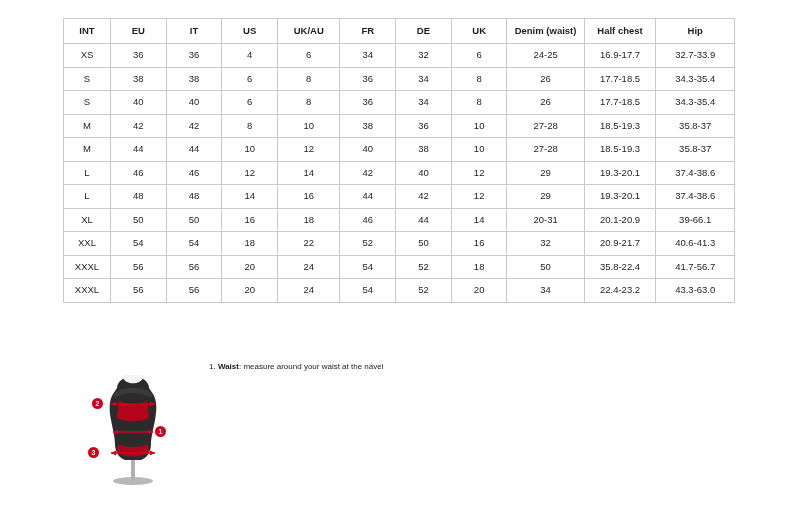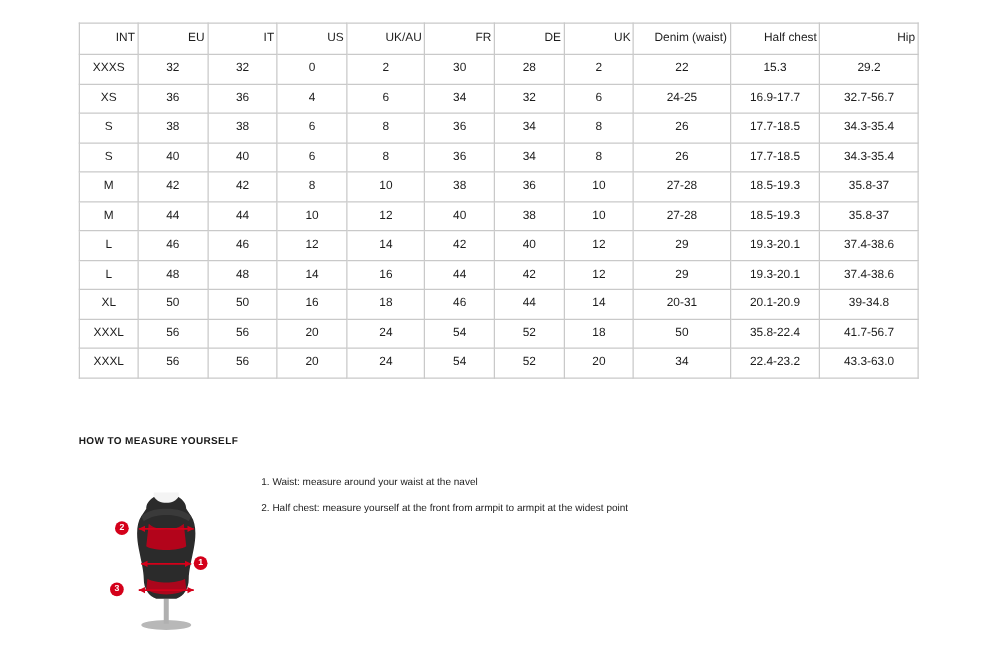--- a/index.html
+++ b/index.html
@@ -29,23 +29,22 @@
     text-align: center;
     vertical-align: middle;
     font-size: 9.5px;
     font-weight: normal;
     color: #1d1d1d;
     padding: 0 2px;
     line-height: 1.1;
   }
   #size-table thead th {
     font-size: 9.5px;
-    font-weight: normal;
+    font-weight: bold;
     height: 24px;
-    text-align: right;
   }
   .col-int    { width: 7.0%; }
   .col-eu     { width: 8.3%; }
   .col-it     { width: 8.3%; }
   .col-us     { width: 8.3%; }
   .col-ukau   { width: 9.3%; }
   .col-fr     { width: 8.3%; }
   .col-de     { width: 8.3%; }
   .col-uk     { width: 8.3%; }
   .col-denim  { width: 11.5%; }
@@ -78,21 +77,21 @@
   #instructions {
     margin-left: 6px;
     padding-top: 14px;
   }
   .instruction {
     font-size: 8px;
     color: #222;
     margin-bottom: 11px;
     line-height: 1.3;
   }
-  .instruction b { font-weight: normal; }
+  .instruction b { font-weight: bold; }
 
   
   .fig-svg { position: absolute; left: 0; top: 0; }
 
   .marker {
     position: absolute;
     width: 11px;
     height: 11px;
     border-radius: 50%;
     background: #d4001a;
@@ -133,44 +132,31 @@
       <th>FR</th>
       <th>DE</th>
       <th>UK</th>
       <th>Denim (waist)</th>
       <th>Half chest</th>
       <th>Hip</th>
     </tr>
   </thead>
   <tbody id="table-body">
       <tr>
-        <td>XXXS</td>
-        <td>32</td>
-        <td>32</td>
-        <td>0</td>
-        <td>2</td>
-        <td>30</td>
-        <td>28</td>
-        <td>2</td>
-        <td>22</td>
-        <td>15.3</td>
-        <td>29.2</td>
-      </tr>
-      <tr>
         <td>XS</td>
         <td>36</td>
         <td>36</td>
         <td>4</td>
         <td>6</td>
         <td>34</td>
         <td>32</td>
         <td>6</td>
         <td>24-25</td>
         <td>16.9-17.7</td>
-        <td>32.7-56.7</td>
+        <td>32.7-33.9</td>
       </tr>
       <tr>
         <td>S</td>
         <td>38</td>
         <td>38</td>
         <td>6</td>
         <td>8</td>
         <td>36</td>
         <td>34</td>
         <td>8</td>
@@ -247,21 +233,34 @@
         <td>XL</td>
         <td>50</td>
         <td>50</td>
         <td>16</td>
         <td>18</td>
         <td>46</td>
         <td>44</td>
         <td>14</td>
         <td>20-31</td>
         <td>20.1-20.9</td>
-        <td>39-34.8</td>
+        <td>39-66.1</td>
+      </tr>
+      <tr>
+        <td>XXL</td>
+        <td>54</td>
+        <td>54</td>
+        <td>18</td>
+        <td>22</td>
+        <td>52</td>
+        <td>50</td>
+        <td>16</td>
+        <td>32</td>
+        <td>20.9-21.7</td>
+        <td>40.6-41.3</td>
       </tr>
       <tr>
         <td>XXXL</td>
         <td>56</td>
         <td>56</td>
         <td>20</td>
         <td>24</td>
         <td>54</td>
         <td>52</td>
         <td>18</td>
@@ -279,21 +278,20 @@
         <td>52</td>
         <td>20</td>
         <td>34</td>
         <td>22.4-23.2</td>
         <td>43.3-63.0</td>
       </tr>
     </tbody>
 </table>
 
 <div id="measure-section">
-  <div id="measure-title">HOW TO MEASURE YOURSELF</div>
   <div id="measure-body">
 
     <div id="figure-wrap">
       <svg class="fig-svg" width="140" height="140" viewBox="0 0 140 140">
 
         <ellipse cx="70" cy="133" rx="20" ry="4" fill="#b8b8b8"></ellipse>
         <rect x="68" y="112" width="4" height="20" fill="#b0b0b0"></rect>
 
         <path d="M54 40 C54 33 62 28 70 28 C78 28 86 33 86 40 L90 46
                  C94 52 94 62 92 72 C90 82 88 90 88 96
@@ -319,16 +317,15 @@
         <polygon points="48,105 53,102.5 53,107.5" fill="#d4001a"></polygon>
         <polygon points="92,105 87,102.5 87,107.5" fill="#d4001a"></polygon>
       </svg>
       <div class="marker" id="marker-1">1</div>
       <div class="marker" id="marker-2">2</div>
       <div class="marker" id="marker-3">3</div>
     </div>
 
     <div id="instructions">
         <div class="instruction"><span>1.</span> <b>Waist</b><span>: measure around your waist at the navel</span></div>
-        <div class="instruction"><span>2.</span> <b>Half chest</b><span>: measure yourself at the front from armpit to armpit at the widest point</span></div>
       </div>
   </div>
 </div>
 
 </body></html>

